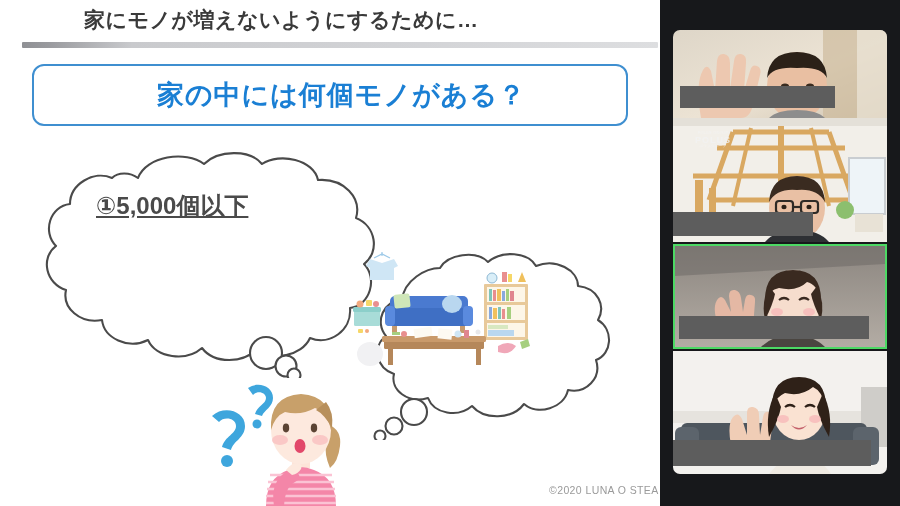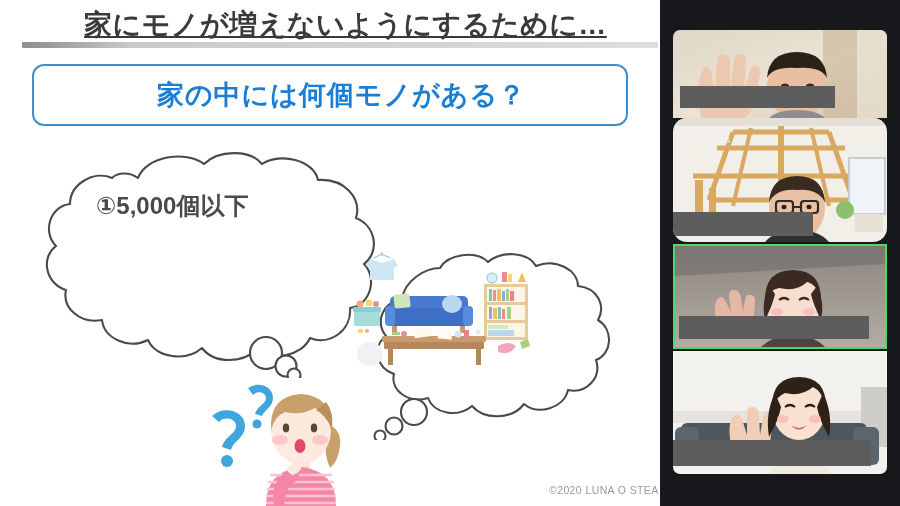--- a/index.html
+++ b/index.html
@@ -11,22 +11,22 @@
   }
   #root{position:absolute;inset:0;width:900px;height:506px;}
 
   
   .slide{
     position:absolute;left:0;top:0;width:660px;height:506px;
     background:#ffffff;overflow:hidden;
   }
   .slide-title{
     position:absolute;left:84px;top:6px;
-    font-size:28px;font-weight:bold;color:#3a3a3a;
-    letter-spacing:0.5px;white-space:nowrap;text-decoration:underline;
+    font-size:21px;font-weight:bold;color:#3a3a3a;
+    letter-spacing:0.5px;white-space:nowrap;
   }
   .title-rule{
     position:absolute;left:22px;top:42px;width:636px;height:6px;
     background:linear-gradient(to right,#8f9094 0px,#9a9b9f 28px,#c9cacd 110px,#d3d4d7 400px,#dddee0 100%);
     border-radius:1px;
   }
   .subtitle-box{
     position:absolute;left:32px;top:64px;width:596px;height:62px;
     border:2.5px solid #3f8fd0;border-radius:12px;background:#ffffff;
     box-sizing:border-box;
@@ -37,21 +37,21 @@
   }
 
   
   .bubble-left{position:absolute;left:18px;top:148px;width:370px;height:230px;}
   .bubble-left svg{position:absolute;left:0;top:0;}
   .options{
     position:absolute;left:78px;top:42px;width:270px;
     font-size:24px;font-weight:bold;color:#4a4a4a;line-height:1.34;
     letter-spacing:0px;
   }
-  .options div{white-space:nowrap;}
+  .options div{white-space:nowrap;text-decoration:underline;}
 
   
   .bubble-right{position:absolute;left:352px;top:250px;width:270px;height:190px;}
   .bubble-right svg{position:absolute;left:0;top:0;}
   .room{position:absolute;left:46px;top:22px;width:190px;height:120px;}
 
   
   .character{position:absolute;left:200px;top:378px;width:160px;height:128px;}
   .qmarks{position:absolute;left:0px;top:0px;width:95px;height:95px;}
 
@@ -60,21 +60,21 @@
     font-size:10.5px;color:#9a9a9a;letter-spacing:0.4px;white-space:nowrap;
   }
 
   
   .video-panel{
     position:absolute;left:660px;top:0;width:240px;height:506px;
     background:#17181b;
   }
   .tile{position:absolute;left:13px;width:214px;overflow:hidden;background:#2a2b2e;}
   .tile.t1{top:30px;height:88px;border-radius:7px 7px 0 0;}
-  .tile.t2{top:118px;height:124px;border-radius:14px;}
+  .tile.t2{top:118px;height:124px;}
   .tile.t3{top:244px;height:105px;border:2px solid #4cd964;box-sizing:border-box;}
   .tile.t4{top:351px;height:123px;border-radius:0 0 7px 7px;}
   .tile-inner{position:absolute;inset:0;}
   .namebar{
     position:absolute;left:0;bottom:6px;height:22px;background:#5d5d5d;
   }
   .t1 .namebar{left:7px;width:155px;bottom:10px;}
   .t2 .namebar{left:0px;width:140px;bottom:6px;height:24px;}
   .t3 .namebar{left:4px;width:190px;bottom:8px;height:23px;}
   .t4 .namebar{left:0px;width:198px;bottom:8px;height:26px;}

